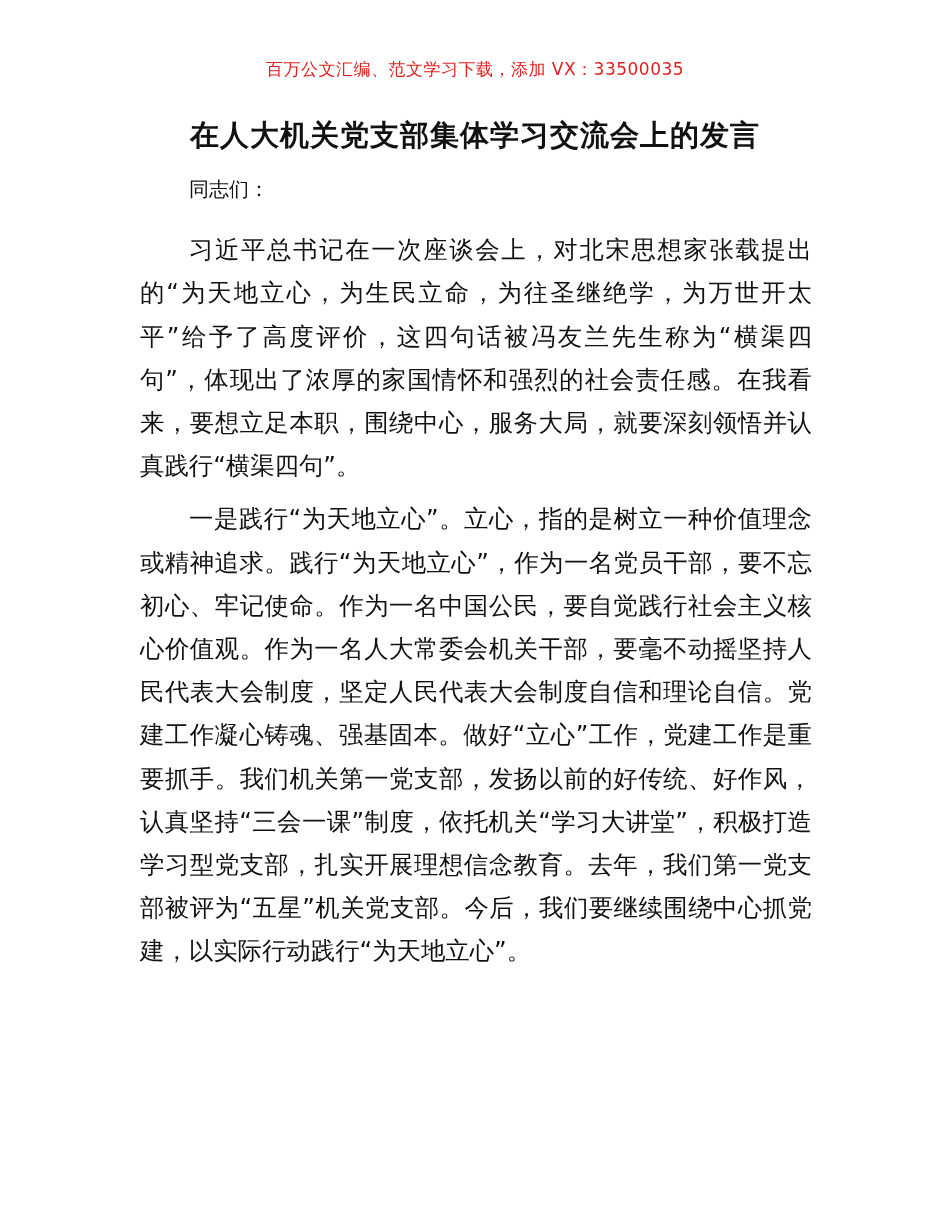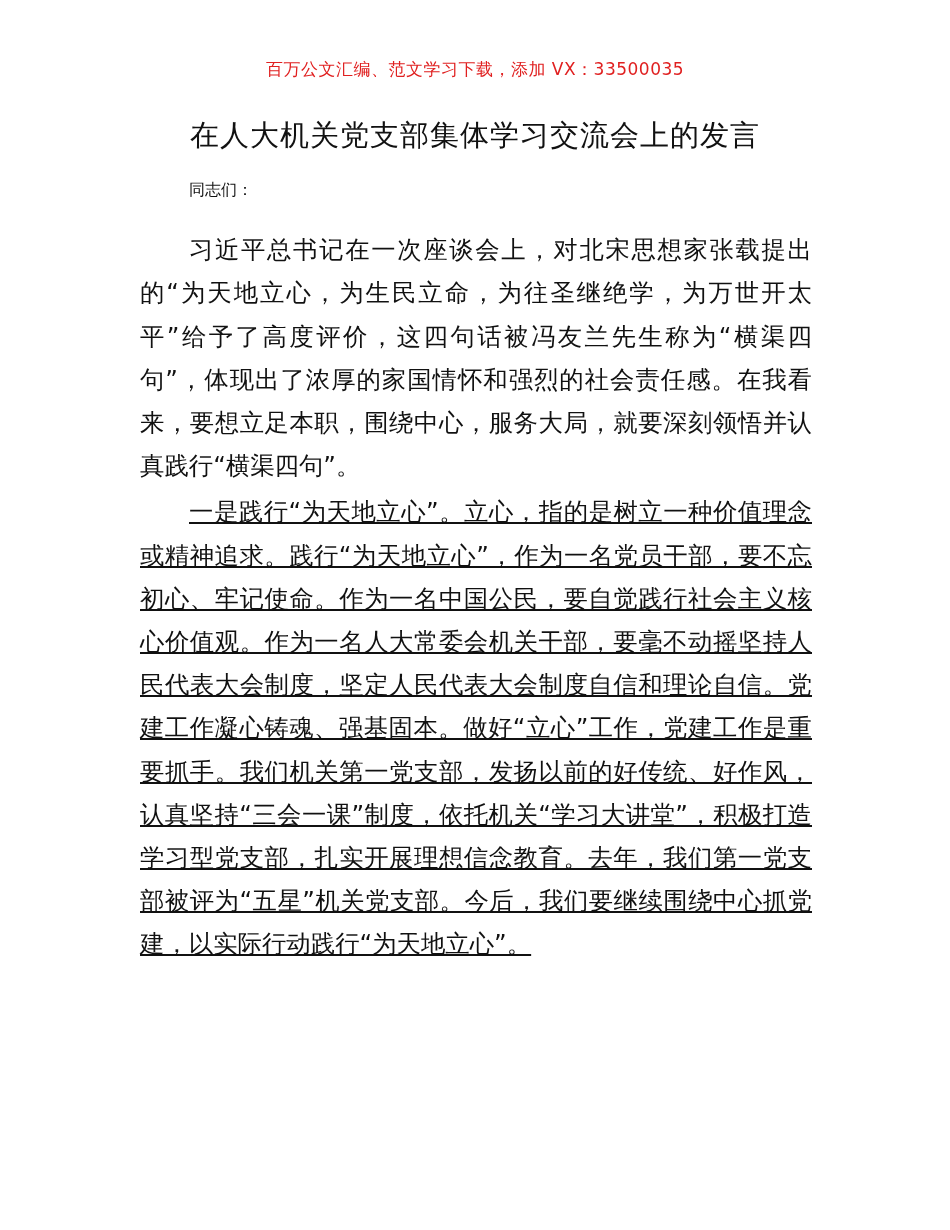--- a/index.html
+++ b/index.html
@@ -1,27 +1,27 @@
 <!DOCTYPE html>
 <html><head>
 <meta charset="utf-8">
 <style>
   html, body { margin: 0; padding: 0; background: #ffffff; }
   body { width: 950px; height: 1230px; position: relative; overflow: hidden;
          font-family: "DejaVu Sans", "Liberation Sans", sans-serif; color: #111111; }
   .watermark { position: absolute; top: 56px; left: 0; width: 950px; text-align: center;
                font-size: 17px; color: #e02020; letter-spacing: 0.5px; line-height: 26px; }
   .title { position: absolute; top: 113px; left: 0; width: 950px; text-align: center;
-           font-size: 29px; color: #111; line-height: 44px; letter-spacing: 1px; }
+           font-size: 29px; color: #111; line-height: 44px; letter-spacing: 1px; font-weight: bold; }
   .body { position: absolute; top: 168px; left: 140px; width: 672px; }
   .para { margin: 0; font-size: 24.4px; line-height: 43.2px; text-align: justify;
           text-align-last: left; word-break: break-all; }
-  .greeting { margin: 0 0 17px 0; font-size: 16px; line-height: 43.2px; padding-left: 49px; }
+  .greeting { margin: 0 0 17px 0; font-size: 20px; line-height: 43.2px; padding-left: 49px; }
   .para.indent { text-indent: 49px; }
-  .para + .para { margin-top: 3px; text-decoration: underline; }
+  .para + .para { margin-top: 10px; }
 </style>
 </head>
 <body>
 
 <div class="watermark">百万公文汇编、范文学习下载，添加 VX：33500035</div>
 
 <div class="title">在人大机关党支部集体学习交流会上的发言</div>
 
 <div class="body">
   <p class="greeting">同志们：</p>

